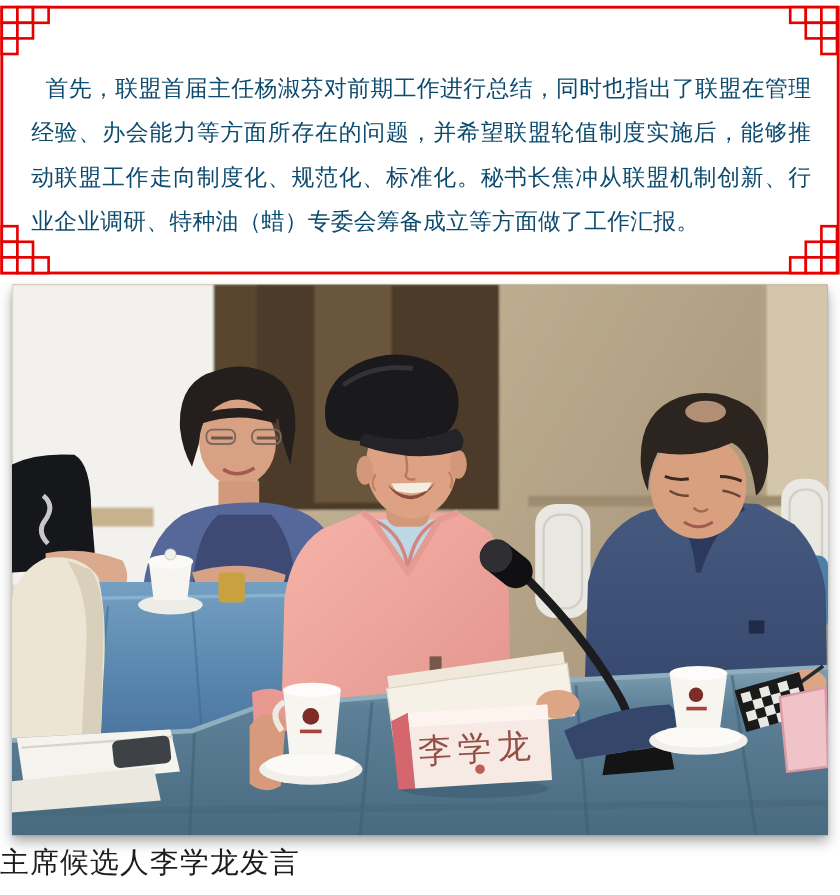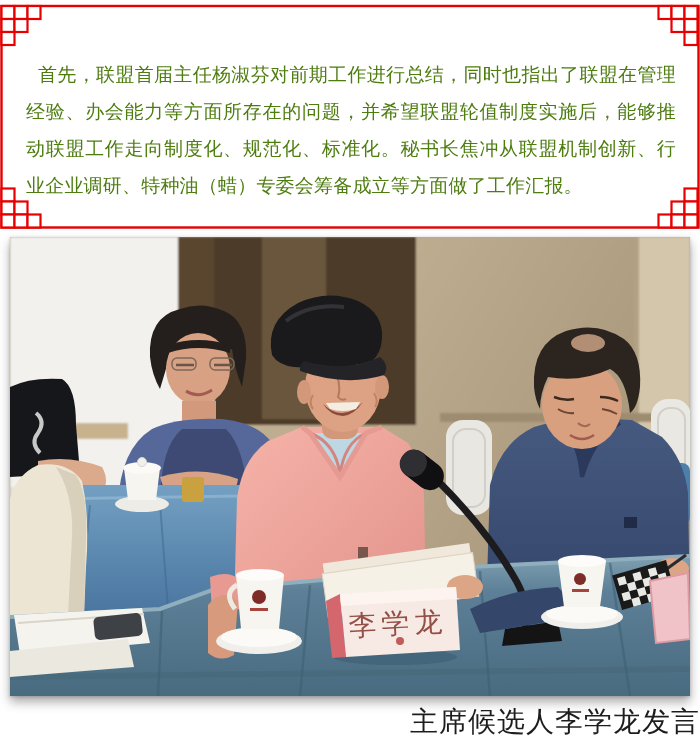--- a/index.html
+++ b/index.html
@@ -1,27 +1,27 @@
 <!DOCTYPE html>
 <html><head>
 <meta charset="utf-8">
 <style>
   html,body{margin:0;padding:0;background:#ffffff;}
   #page{position:relative;width:700px;height:746px;background:#ffffff;overflow:hidden;
         font-family:"Liberation Sans","DejaVu Sans",sans-serif;}
   #frame-svg{position:absolute;left:0;top:0;}
   #article-text{position:absolute;left:26px;top:56px;width:650px;
-    font-size:19px;line-height:37px;color:#4d7c0f;text-align:justify;text-align-last:left;
+    font-size:19px;line-height:37px;color:#0c4a6e;text-align:justify;text-align-last:left;
     text-indent:12px;letter-spacing:0.2px;}
   #photo-wrap{position:absolute;left:10px;top:237px;width:680px;height:459px;
     box-shadow:0 6px 10px rgba(70,70,70,.45), 0 1px 3px rgba(80,80,80,.3);
     background:#b9a88c;}
   #photo-wrap svg{display:block;}
-  #caption{position:absolute;left:0;top:703px;width:700px;text-align:right;
-    font-size:28px;letter-spacing:1px;color:#1d1d1f;}
+  #caption{position:absolute;left:0;top:703px;width:700px;text-align:left;
+    font-size:24px;letter-spacing:1px;color:#1d1d1f;}
 </style>
 </head>
 <body>
 
 <div id="page">
 
   <svg id="frame-svg" width="700" height="234">
     <g stroke="#e60000" stroke-width="2.4" fill="none">
       <rect x="1.5" y="6" width="697" height="221.5"></rect>
     </g>

